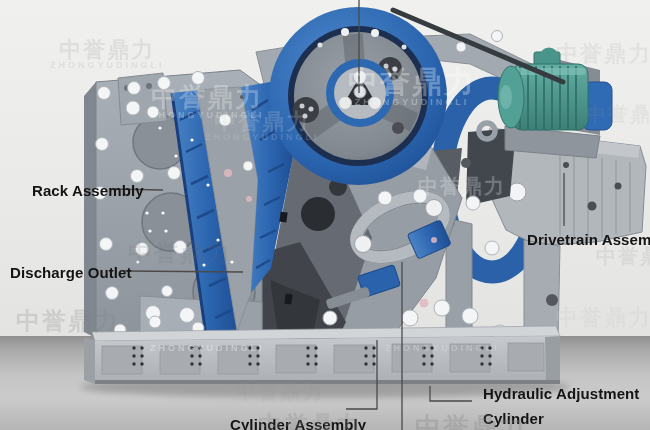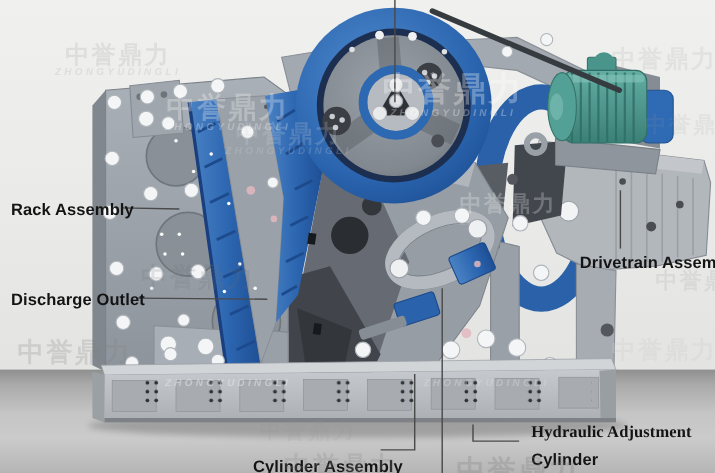--- a/index.html
+++ b/index.html
@@ -10,21 +10,21 @@
   .wall{position:absolute;left:0;top:0;width:650px;height:340px;
     background:linear-gradient(180deg,#f0f0ef 0%,#eaeae9 55%,#e3e3e2 100%);}
   .floor{position:absolute;left:0;top:336px;width:650px;height:94px;
     background:linear-gradient(180deg,#8f8f8f 0%,#a9a9a9 14%,#c5c5c5 42%,#cbcbcb 66%,#b5b5b5 100%);}
   .lbl{position:absolute;color:#141414;font-size:15px;font-weight:700;
     letter-spacing:.1px;white-space:nowrap;line-height:25px;}
   svg{position:absolute;left:0;top:0;}
   .wm{position:absolute;font-weight:700;white-space:nowrap;pointer-events:none;
     text-align:center;line-height:1.05;}
   .wm .cn{display:block;letter-spacing:2px;}
-  .wm .en{display:block;font-size:9px;letter-spacing:3px;font-style:italic;}
+  .wm .en{display:block;font-size:9px;letter-spacing:3px;}
 </style>
 </head>
 <body>
 
 <div id="stage">
   <div class="wall"></div>
   <div class="floor"></div>
 
   <svg width="650" height="430" viewBox="0 0 650 430">
     <defs>
@@ -329,25 +329,25 @@
       <line x1="110" y1="189" x2="163" y2="190"></line>
       <line x1="124" y1="271" x2="243" y2="272"></line>
       <line x1="564" y1="173" x2="564" y2="226"></line>
       <line x1="359" y1="0" x2="359" y2="93"></line>
       <polyline points="346,409 377,409 377,340"></polyline>
       <polyline points="472,401 430,401 430,386"></polyline>
       <line x1="402" y1="262" x2="402" y2="430"></line>
     </g>
   </svg>
 
-  <div class="lbl" style="left:10px;top:178px;">Rack Assembly</div>
+  <div class="lbl" style="left:32px;top:178px;">Rack Assembly</div>
   <div class="lbl" style="left:10px;top:260px;text-align:center;">Discharge Outlet</div>
   <div class="lbl" style="left:527px;top:227px;">Drivetrain Assembly</div>
   <div class="lbl" style="left:230px;top:412px;">Cylinder Assembly</div>
-  <div class="lbl" style="left:483px;top:381px;font-family:Liberation Serif, serif;">Hydraulic Adjustment</div>
+  <div class="lbl" style="left:483px;top:381px;">Hydraulic Adjustment</div>
   <div class="lbl" style="left:483px;top:406px;">Cylinder</div>
 
   <div id="wm-layer">
       <div class="wm" style="left: 50px; top: 38px; color: rgb(122, 122, 122); opacity: 0.14;">
         <span class="cn" style="font-size:22px">中誉鼎力</span>
         <span class="en">ZHONGYUDINGLI</span>
       </div>
       <div class="wm" style="left: 150px; top: 84px; color: rgb(255, 255, 255); opacity: 0.28;">
         <span class="cn" style="font-size:26px">中誉鼎力</span>
         <span class="en">ZHONGYUDINGLI</span>

